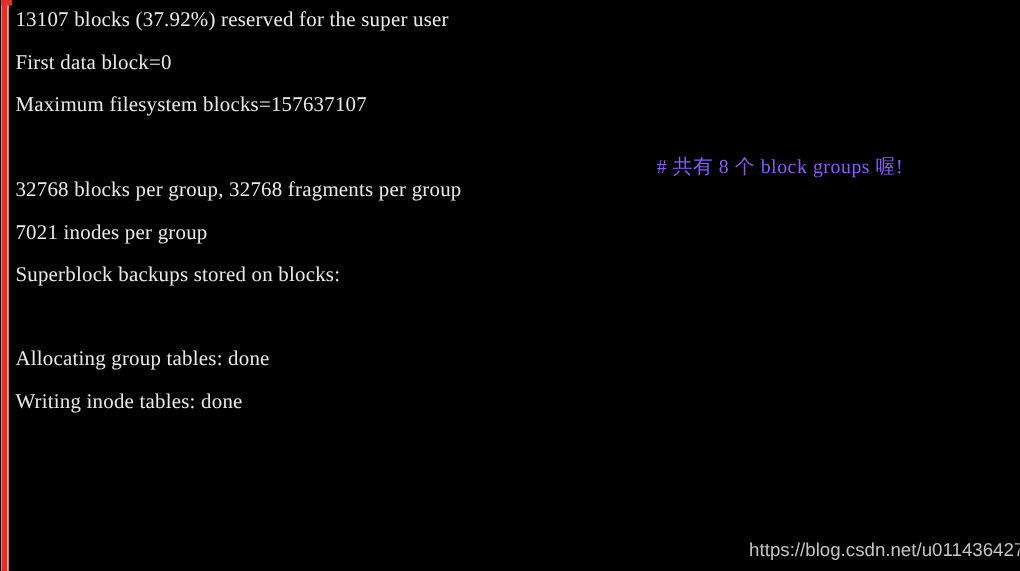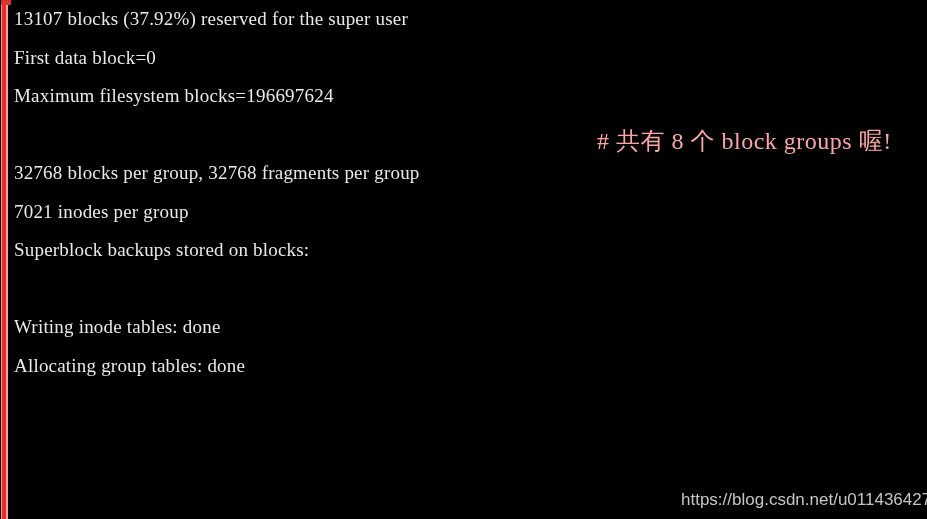--- a/index.html
+++ b/index.html
@@ -60,23 +60,23 @@
     padding-left: 91px;
   }
 
   .line.blank {
     color: transparent;
   }
 
   .comment {
     position: absolute;
     left: 583px;
-    top: 6px;
-    color: #fca5a5;
-    font-size: 24px;
+    top: 16px;
+    color: #8b5cf6;
+    font-size: 18px;
     letter-spacing: 0.5px;
   }
 
   #watermark {
     position: absolute;
     left: 681px;
     top: 490px;
     font-family: "Liberation Sans", "DejaVu Sans", sans-serif;
     font-size: 17px;
     color: #d4d4d4;
@@ -89,25 +89,25 @@
 <body>
 
 <div id="terminal">
 
   <div id="left-bar"></div>
   <div id="left-bar-cap"></div>
 
   <div id="lines">
       <div class="line"><span>13107 blocks (37.92%) reserved for the super user</span></div>
       <div class="line"><span>First data block=0</span></div>
-      <div class="line"><span>Maximum filesystem blocks=196697624</span></div>
+      <div class="line"><span>Maximum filesystem blocks=157637107</span></div>
       <div class="line"><span class="comment"># 共有 8 个 block groups 喔!</span></div>
       <div class="line"><span>32768 blocks per group, 32768 fragments per group</span></div>
       <div class="line"><span>7021 inodes per group</span></div>
       <div class="line"><span>Superblock backups stored on blocks:</span></div>
       <div class="line blank"><span></span></div>
+      <div class="line"><span>Allocating group tables: done</span></div>
       <div class="line"><span>Writing inode tables: done</span></div>
-      <div class="line"><span>Allocating group tables: done</span></div>
     </div>
 
   <div id="watermark">https://blog.csdn.net/u011436427</div>
 
 </div>
 
 </body></html>

